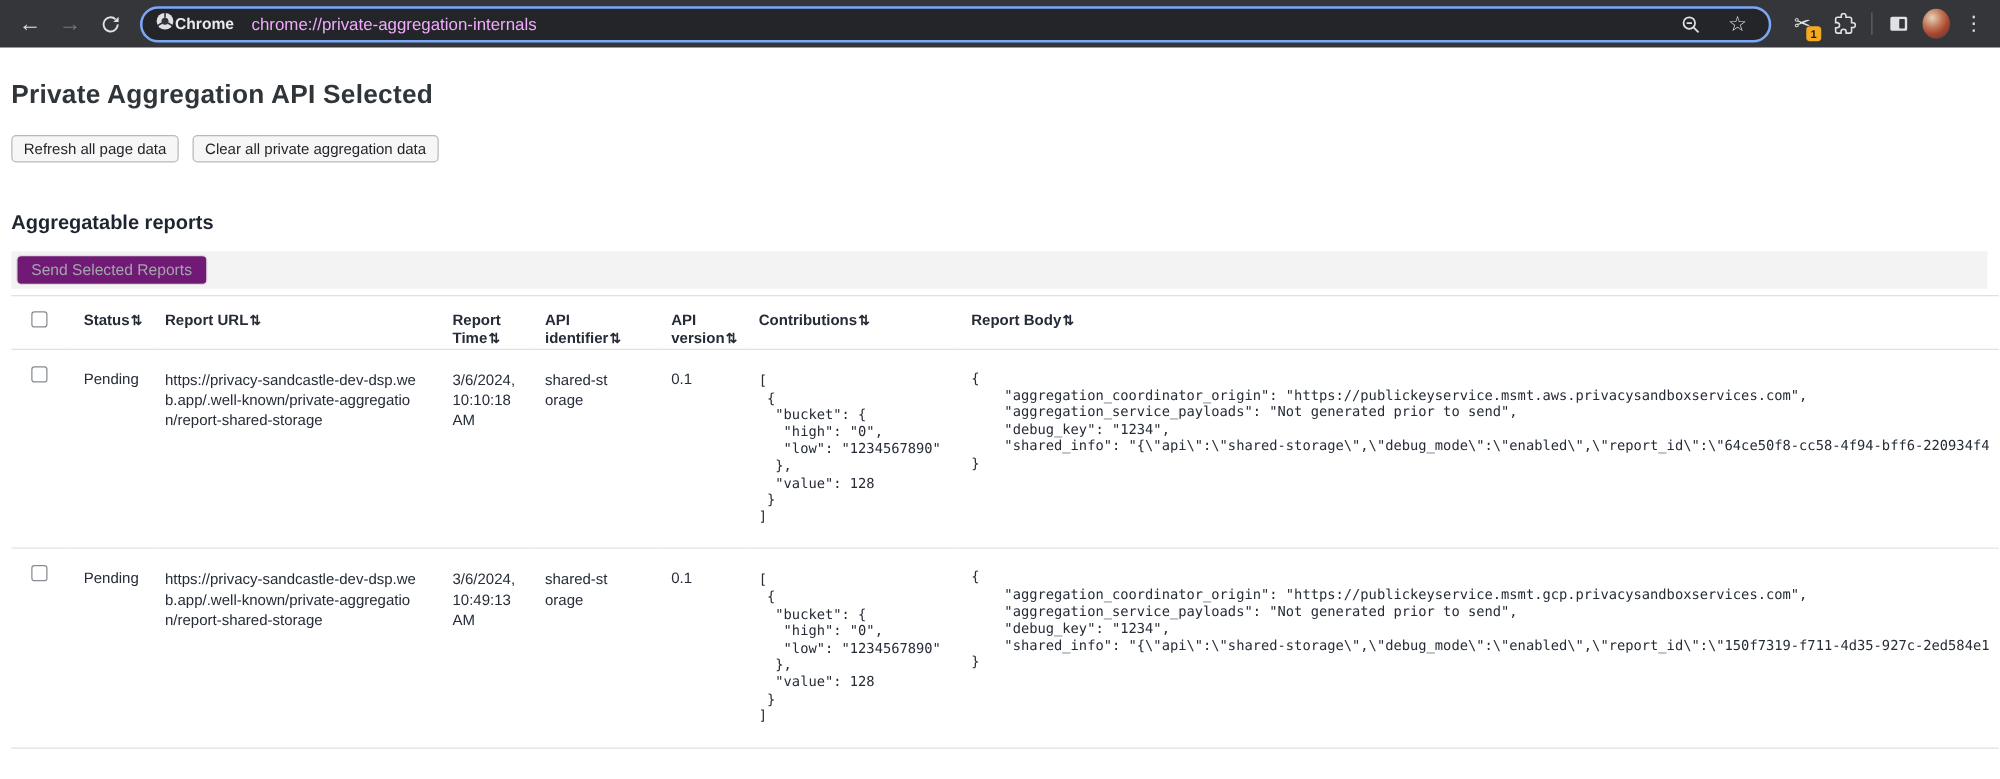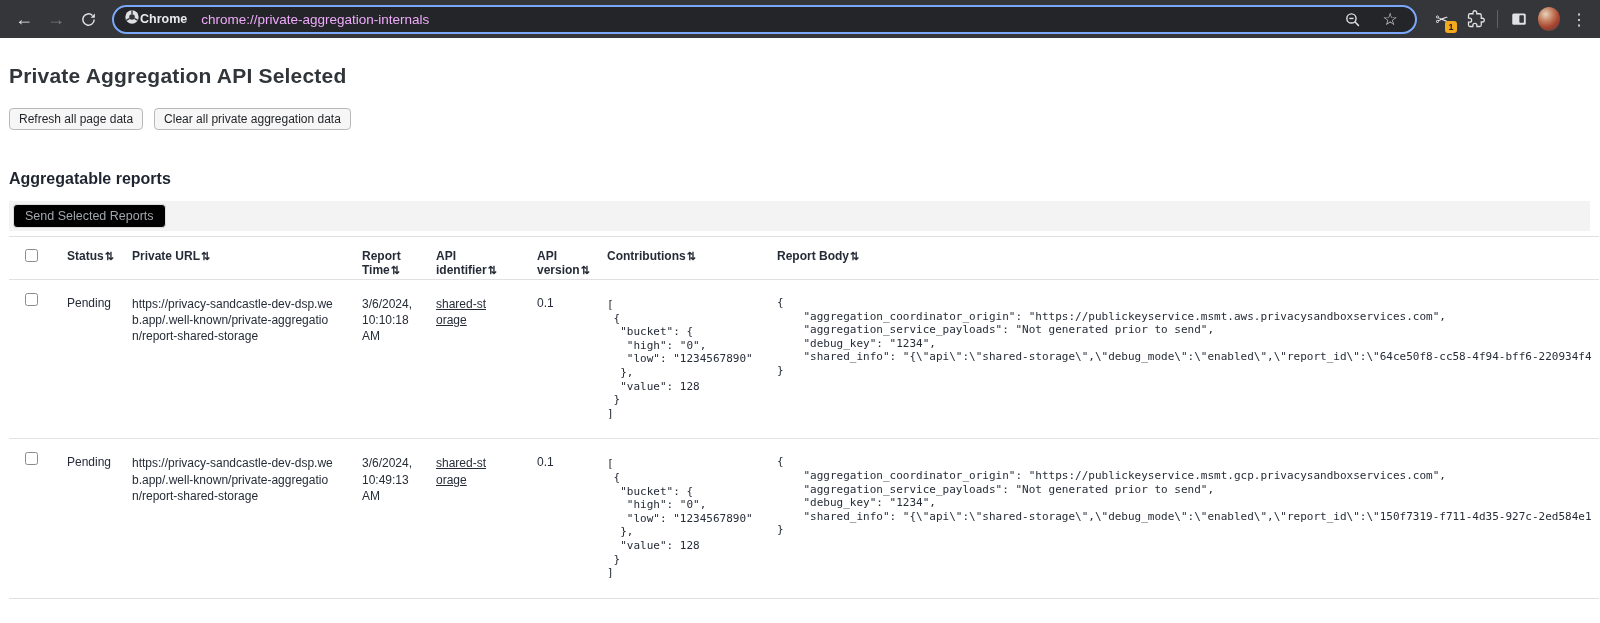--- a/index.html
+++ b/index.html
@@ -33,40 +33,40 @@
   .page { padding: 26px 0 0 9px; }
   h1.page-title { font-size: 21px; font-weight: 700; color: #303539; letter-spacing: .2px; }
   .top-buttons { margin-top: 20px; display: flex; gap: 11px; }
   .btn { font-family: "Liberation Sans", sans-serif; font-size: 12px; color: #1f2226;
     background: #f6f6f6; border: 1px solid #b9b9b9; border-radius: 4px; padding: 3px 9px; cursor: pointer; }
   h2.section-title { margin-top: 40px; font-size: 16px; font-weight: 700; color: #1e2530; }
 
   .table-area { margin-top: 13px; margin-right: 0; }
   .send-bar { background: #f3f3f3; padding: 3px 4px; margin-right: 10px; }
   .btn-disabled { font-family: "Liberation Sans", sans-serif; font-size: 12.5px; color: #a2a6ab;
-    background: #000000; border: 1px solid #dedede; border-radius: 4px; padding: 4px 11px; }
+    background: #701a75; border: 1px solid #dedede; border-radius: 4px; padding: 4px 11px; }
 
   .table-wrap { margin-top: 5px; width: 1590px; overflow: hidden; border-top: 1px solid #e0e0e0; border-bottom: 1px solid #e0e0e0; }
   table.reports { border-collapse: collapse; table-layout: fixed; width: 1670px; }
   th, td { vertical-align: top; text-align: left; font-size: 12px; color: #262c37; padding: 0; }
   thead th { font-weight: 700; padding-top: 12px; padding-bottom: 2px; border-bottom: 1px solid #e0e0e0; }
   tbody tr + tr td { border-top: 1px solid #e4e4e4; }
   td { padding-top: 16px; padding-bottom: 18px; }
   .cell-pad { padding-left: 10px; }
   .cb-cell { padding-left: 16px; padding-top: 13px; }
   thead .cb-cell { padding-top: 12px; }
   input.row-cb { appearance: none; -webkit-appearance: none; width: 13px; height: 13px;
     border: 1.5px solid #878c92; border-radius: 2.5px; background: #fff; cursor: pointer; display: block; }
   .sort { font-size: 11px; margin-left: 1px; }
   .hdr-narrow-time { width: 50px; }
   .hdr-narrow-apiid { width: 70px; }
   .hdr-narrow-apiver { width: 56px; }
   .url-wrap { width: 202px; word-break: break-all; line-height: 1.35; }
   .time-wrap { width: 56px; line-height: 1.35; }
-  .apiid-wrap { width: 52px; word-break: break-all; line-height: 1.35; text-decoration: underline; }
+  .apiid-wrap { width: 52px; word-break: break-all; line-height: 1.35; }
   .mono { font-family: "DejaVu Sans Mono", "Liberation Mono", monospace; font-size: 11px;
     line-height: 13.6px; white-space: pre; color: #262c37; }
   .contrib-cell .mono { margin-top: 2px; }
 </style>
 </head>
 <body>
 
 <div class="toolbar">
   <div class="nav-btn">←</div>
   <div class="nav-btn disabled">→</div>
@@ -151,21 +151,21 @@
             <col style="width:70px">
             <col style="width:170px">
             <col style="width:912px">
         </colgroup>
         <thead>
           <tr>
             <th class="cb-cell">
                 <input type="checkbox" class="row-cb" style="">
               </th>
             <th class="cell-pad"><span>Status</span><span class="sort">⇅</span></th>
-            <th class="cell-pad"><span>Private URL</span><span class="sort">⇅</span></th>
+            <th class="cell-pad"><span>Report URL</span><span class="sort">⇅</span></th>
             <th class="cell-pad">
                 <div class="hdr-narrow-time"><span>Report Time</span><span class="sort">⇅</span></div>
               </th>
             <th class="cell-pad">
                 <div class="hdr-narrow-apiid"><span>API identifier</span><span class="sort">⇅</span></div>
               </th>
             <th class="cell-pad">
                 <div class="hdr-narrow-apiver"><span>API version</span><span class="sort">⇅</span></div>
               </th>
             <th class="cell-pad"><span>Contributions</span><span class="sort">⇅</span></th>

